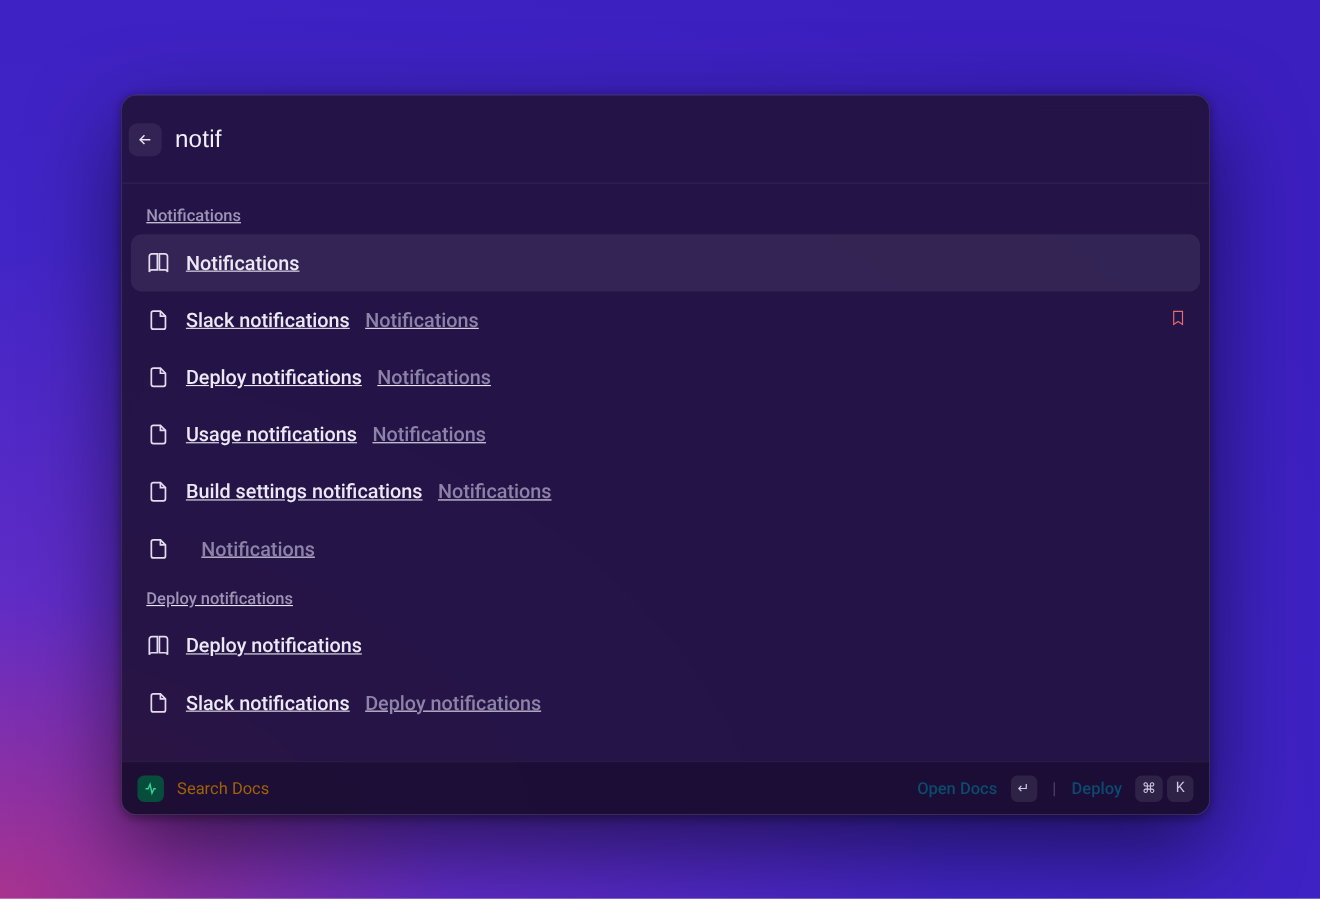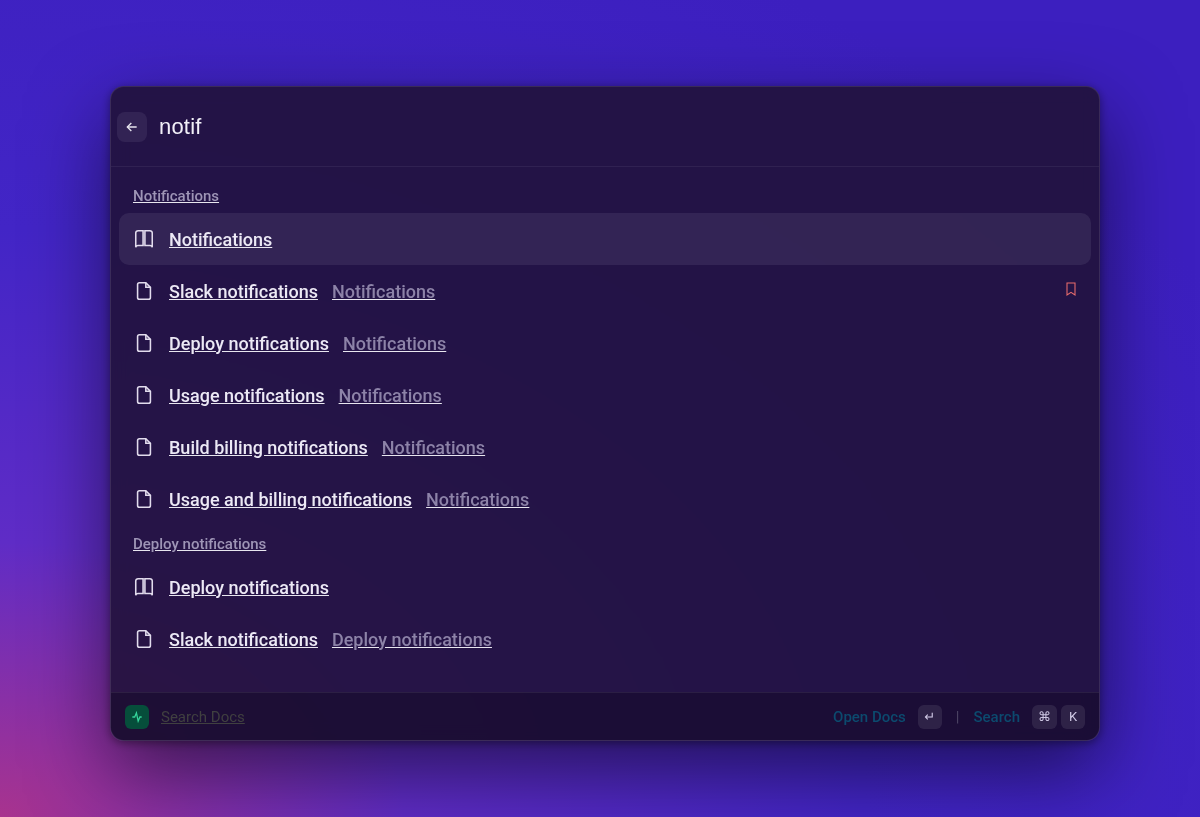--- a/index.html
+++ b/index.html
@@ -79,21 +79,21 @@
     padding: 0 14px;
     font-size:15px;
   }
   .app-badge {
     width:24px; height:24px; border-radius:6px;
     background:#064e3b;
     display:flex; align-items:center; justify-content:center;
     margin-right:12px;
     color:#34d399; font-size:13px; font-weight:600;
   }
-  .footer-hint { color:#404040;text-decoration:underline; }
+  .footer-hint { color:#a16207; }
   .footer-spacer { flex:1; }
   .footer-action { color:#0c4a6e; font-weight:500; margin-right:8px; cursor:pointer; }
   .kbd {
     display:inline-flex; align-items:center; justify-content:center;
     min-width:24px; height:24px; padding:0 6px;
     border-radius:6px;
     background: rgba(255,255,255,0.09);
     color:#cfc8e4; font-size:13px; margin-left:4px;
   }
   .footer-sep { color:#4d4464; margin:0 14px; }
@@ -147,29 +147,28 @@
             <path d="M14 3v5h5"></path>
           </svg></span>
         <span class="title">Usage notifications</span>
         <span class="parent">Notifications</span>
       </div>
       <div class="item">
         <span class="icon"><svg viewBox="0 0 24 24">
             <path d="M14 3H7a2 2 0 0 0-2 2v14a2 2 0 0 0 2 2h10a2 2 0 0 0 2-2V8z"></path>
             <path d="M14 3v5h5"></path>
           </svg></span>
-        <span class="title">Build billing notifications</span>
-        <span class="parent">Notifications</span>
-      </div>
-      <div class="item">
-        <span class="icon"><svg viewBox="0 0 24 24">
-            <path d="M14 3H7a2 2 0 0 0-2 2v14a2 2 0 0 0 2 2h10a2 2 0 0 0 2-2V8z"></path>
-            <path d="M14 3v5h5"></path>
-          </svg></span>
-        <span class="title">Usage and billing notifications</span>
+        <span class="title">Build settings notifications</span>
+        <span class="parent">Notifications</span>
+      </div>
+      <div class="item">
+        <span class="icon"><svg viewBox="0 0 24 24">
+            <path d="M14 3H7a2 2 0 0 0-2 2v14a2 2 0 0 0 2 2h10a2 2 0 0 0 2-2V8z"></path>
+            <path d="M14 3v5h5"></path>
+          </svg></span>
         <span class="parent">Notifications</span>
       </div>
       <div class="section-title">Deploy notifications</div>
       <div class="item">
         <span class="icon"><svg viewBox="0 0 24 24">
             <path d="M3 5.5A2.5 2.5 0 0 1 5.5 3H11v16H5.5A2.5 2.5 0 0 0 3 21V5.5z"></path>
             <path d="M21 5.5A2.5 2.5 0 0 0 18.5 3H13v16h5.5A2.5 2.5 0 0 1 21 21V5.5z"></path>
           </svg></span>
         <span class="title">Deploy notifications</span>
       </div>
@@ -187,18 +186,18 @@
     <div class="app-badge">
       <svg width="14" height="14" viewBox="0 0 24 24" fill="none" stroke="#34d399" stroke-width="2.2">
           <path d="M4 12h4l3-7 3 14 3-7h3"></path>
         </svg>
     </div>
     <span class="footer-hint">Search Docs</span>
     <div class="footer-spacer"></div>
     <span class="footer-action">Open Docs</span>
     <span class="kbd">↵</span>
     <span class="footer-sep">|</span>
-    <span class="footer-action">Search</span>
+    <span class="footer-action">Deploy</span>
     <span class="kbd">⌘</span>
     <span class="kbd">K</span>
   </div>
 
 </div>
 
 </body></html>

